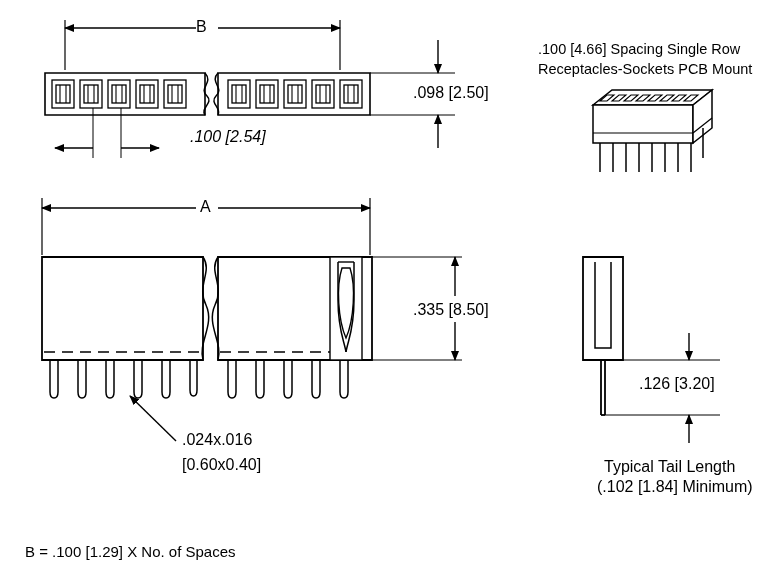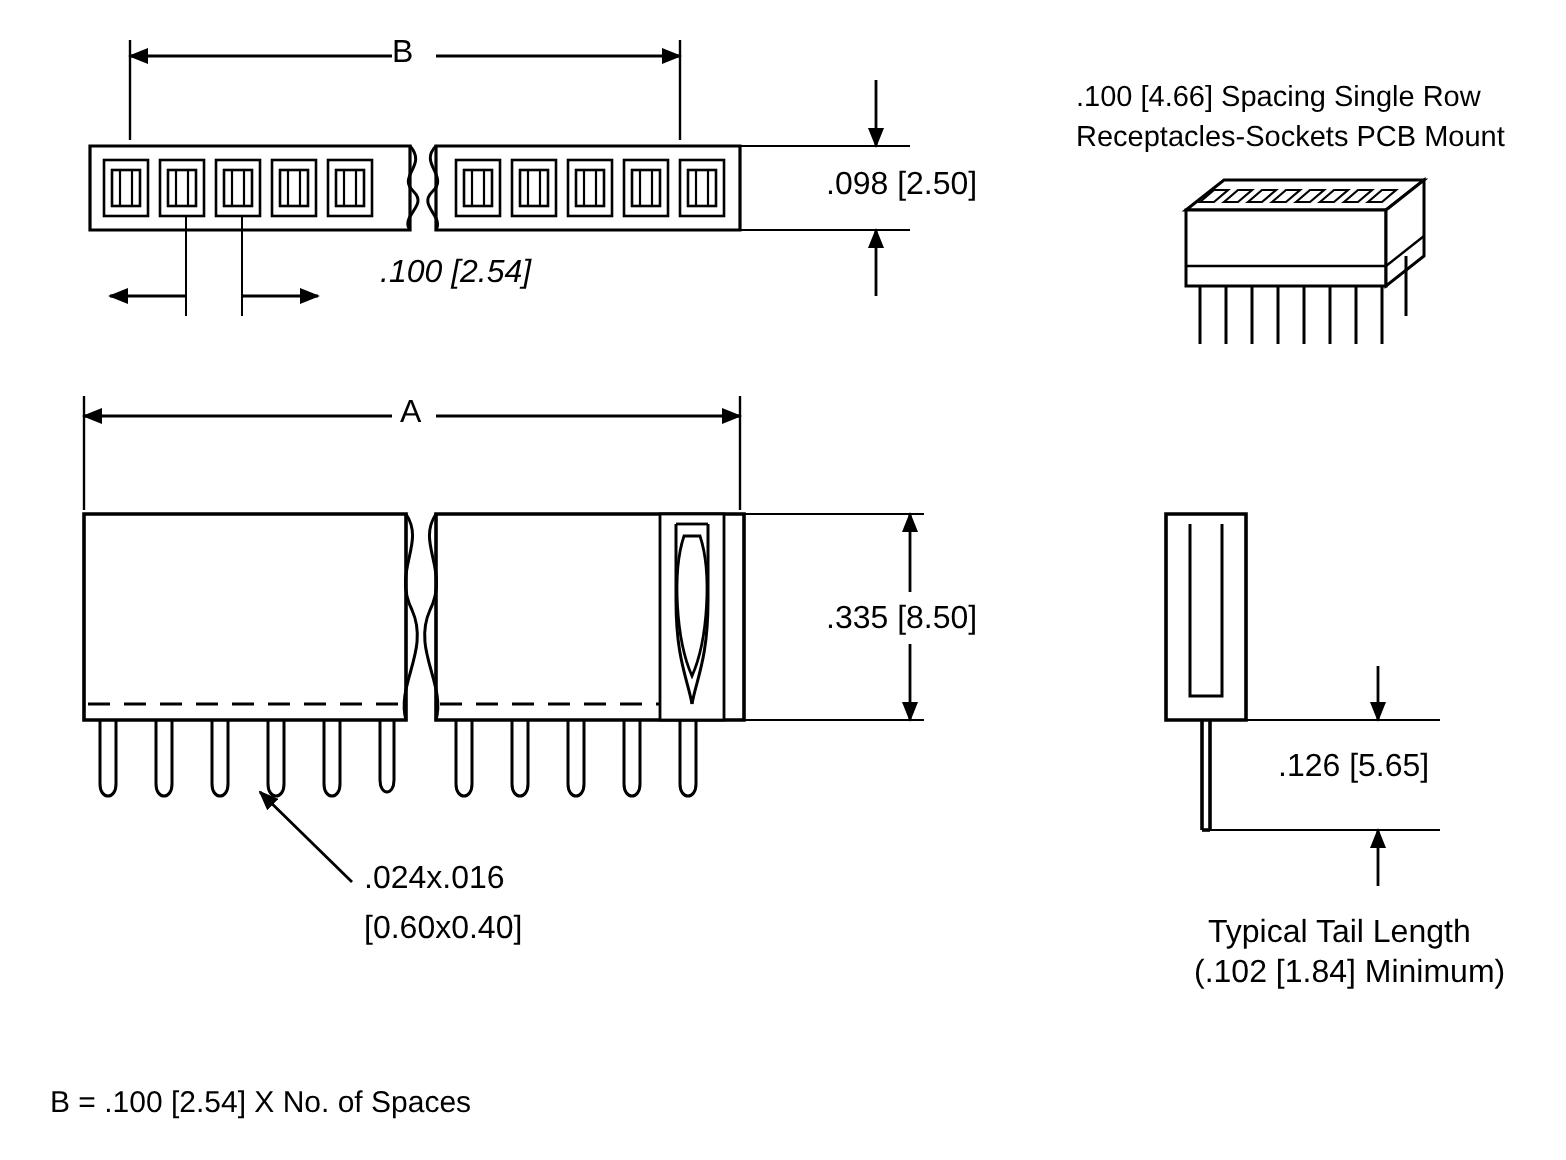--- a/index.html
+++ b/index.html
@@ -232,23 +232,23 @@
   <div class="lbl" style="left:196px; top:18px; font-size:16px;">B</div>
 
   <div class="lbl" style="left:200px; top:198px; font-size:16px;">A</div>
 
   <div class="lbl" style="left:413px; top:84px;">.098 [2.50]</div>
 
   <div class="lbl" style="left:190px; top:128px;font-style:italic;">.100 [2.54]</div>
 
   <div class="lbl" style="left:413px; top:301px;">.335 [8.50]</div>
 
-  <div class="lbl" style="left:639px; top:375px;">.126 [5.65]</div>
+  <div class="lbl" style="left:639px; top:375px;">.126 [3.20]</div>
 
   <div class="lbl" style="left:182px; top:431px;">.024x.016</div>
   <div class="lbl" style="left:182px; top:456px;">[0.60x0.40]</div>
 
   <div class="lbl" style="left:604px; top:458px;">Typical Tail Length</div>
   <div class="lbl" style="left:597px; top:478px;">(.102 [1.84] Minimum)</div>
 
-  <div class="lbl" style="left:25px; top:543px; font-size:15px;">B = .100 [2.54] X No. of Spaces</div>
+  <div class="lbl" style="left:25px; top:543px; font-size:15px;">B = .100 [1.29] X No. of Spaces</div>
 
 </div>
 
 </body></html>

